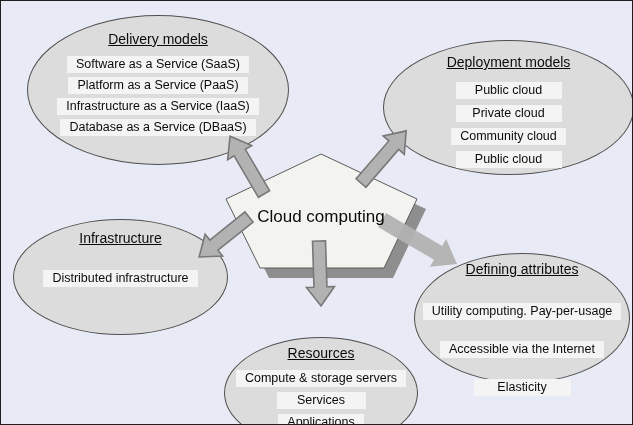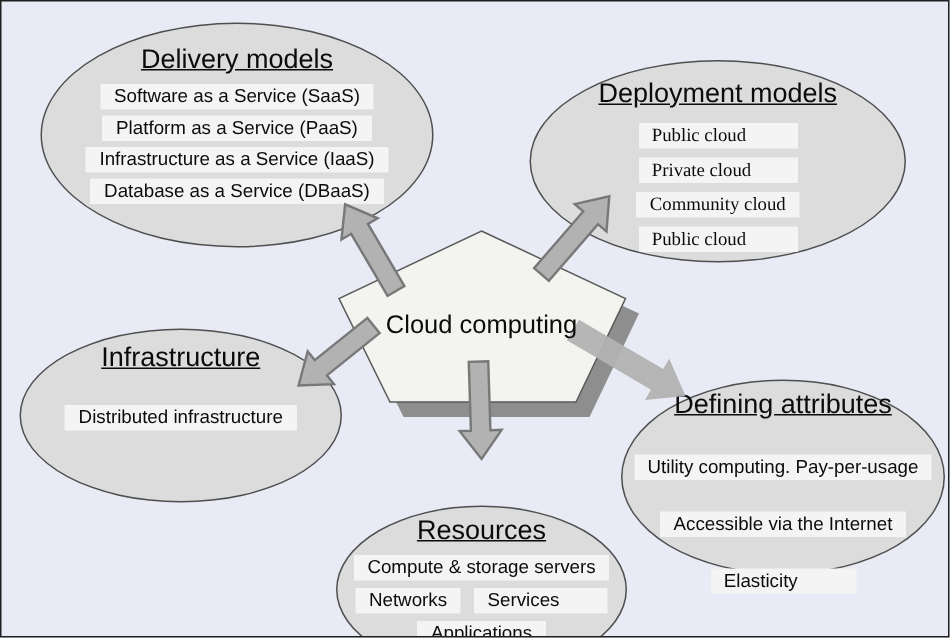--- a/index.html
+++ b/index.html
@@ -20,40 +20,41 @@
     position: absolute;
     background: var(--ellipse-fill, #dcdcdc);
     border: 1px solid var(--ellipse-border, #4f4f4f);
     border-radius: 50%;
     display: flex;
     flex-direction: column;
     align-items: center;
     z-index: 1;
   }
   .etitle {
-    font-size: 18px;
+    font-size: 14px;
     line-height: 17px;
     text-decoration: underline;
     white-space: nowrap;
   }
   .ebox {
     background: var(--box-fill, #f4f4f4);
     font-size: 12.5px;
     line-height: 15px;
     padding: 1px 9px;
     white-space: nowrap;
+    text-align: center;
   }
   .erow { display: flex; gap: 9px; }
 
   
   .g-delivery      { left: 26px;  top: 14px;  width: 262px; height: 150px; padding-top: 15px; gap: 4px; }
   .g-delivery .etitle { margin-bottom: 4px; }
-  .g-deployment    { left: 352px; top: 39px;  width: 251px; height: 135px; padding-top: 13px; gap: 6px; }
+  .g-deployment    { left: 382px; top: 39px;  width: 251px; height: 135px; padding-top: 13px; gap: 6px; }
   .g-deployment .etitle { margin-bottom: 5px; }
-  .g-deployment .ebox { min-width: 106px; font-family: Liberation Serif, serif; }
+  .g-deployment .ebox { min-width: 106px; }
   .g-infrastructure{ left: 12px;  top: 218px; width: 215px; height: 116px; padding-top: 10px; gap: 20px; }
   .g-infrastructure .etitle { margin-bottom: 3px; }
   .g-resources     { left: 223px; top: 296px; width: 194px; height: 112px; padding-top: 7px; gap: 5px; margin-top: 40px; }
   .g-resources .etitle { margin-bottom: 3px; }
   .g-attributes    { left: 413px; top: 252px; width: 216px; height: 130px; padding-top: 7px; gap: 21px; }
   .g-attributes .etitle { margin-bottom: 4px; }
   .mw-services     { min-width: 89px; }
   .mw-applications { min-width: 85px; }
   .mw-elasticity   { min-width: 97px; }
 
@@ -109,21 +110,20 @@
 
   <div class="ellipse g-infrastructure">
     <div class="etitle">Infrastructure</div>
     <div class="ebox">Distributed infrastructure</div>
   </div>
 
   <div class="ellipse g-resources">
     <div class="etitle">Resources</div>
     <div class="ebox">Compute &amp; storage servers</div>
     <div class="erow">
-      <div class="ebox">Networks</div>
       <div class="ebox mw-services">Services</div>
     </div>
     <div class="ebox mw-applications">Applications</div>
   </div>
 
   <div class="ellipse g-attributes">
     <div class="etitle">Defining attributes</div>
     <div class="ebox">Utility computing. Pay-per-usage</div>
     <div class="ebox">Accessible via the Internet</div>
     <div class="ebox mw-elasticity">Elasticity</div>

